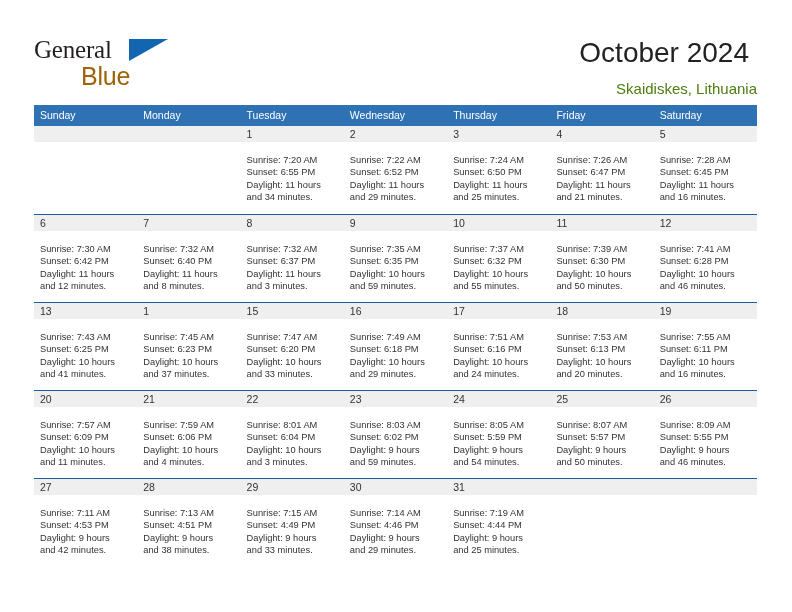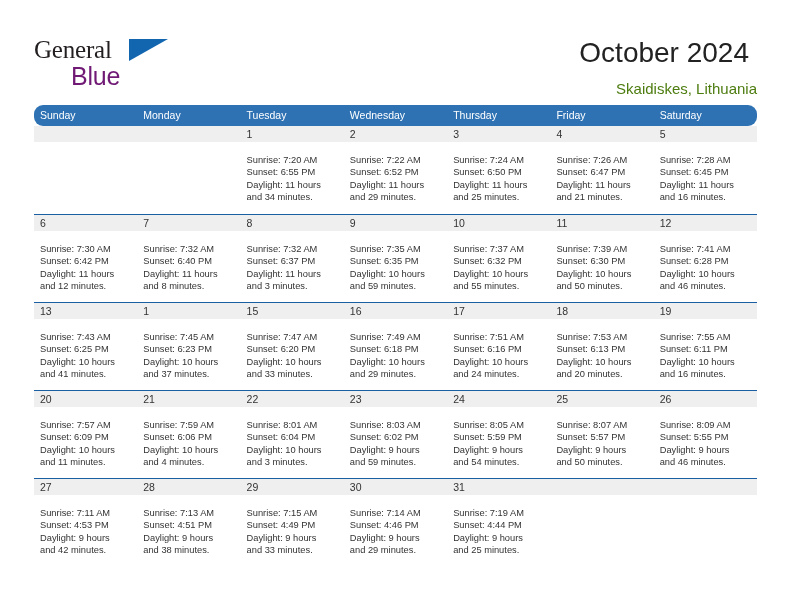--- a/index.html
+++ b/index.html
@@ -45,23 +45,23 @@
     line-height: 27px;
     color: #231f20;
     letter-spacing: -0.2px;
     height: 27px;
     font-family: Liberation Serif, serif;
   }
   .brand-line2 {
     display: block;
     font-size: 25px;
     line-height: 26px;
-    color: #701a75;
+    color: #a16207;
     letter-spacing: -0.2px;
-    margin-left: 37px;
+    margin-left: 47px;
     height: 26px;
   }
   .brand-triangle {
     position: absolute;
     left: 95px;
     top: 3px;
     width: 0;
     height: 0;
     border-left: 39px solid #1266b0;
     border-bottom: 22px solid transparent;
@@ -96,21 +96,20 @@
     left: 34px;
     top: 105px;
     width: 723px;
   }
 
   .weekday-row {
     display: flex;
     width: 723px;
     background: #2e72b4;
     height: 21px;
-    border-radius: 9px;
   }
   .weekday-cell {
     flex: 0 0 103.285px;
     width: 103.285px;
     box-sizing: border-box;
     padding-left: 6px;
     color: #ffffff;
     font-size: 10.5px;
     line-height: 21px;
     white-space: nowrap;

